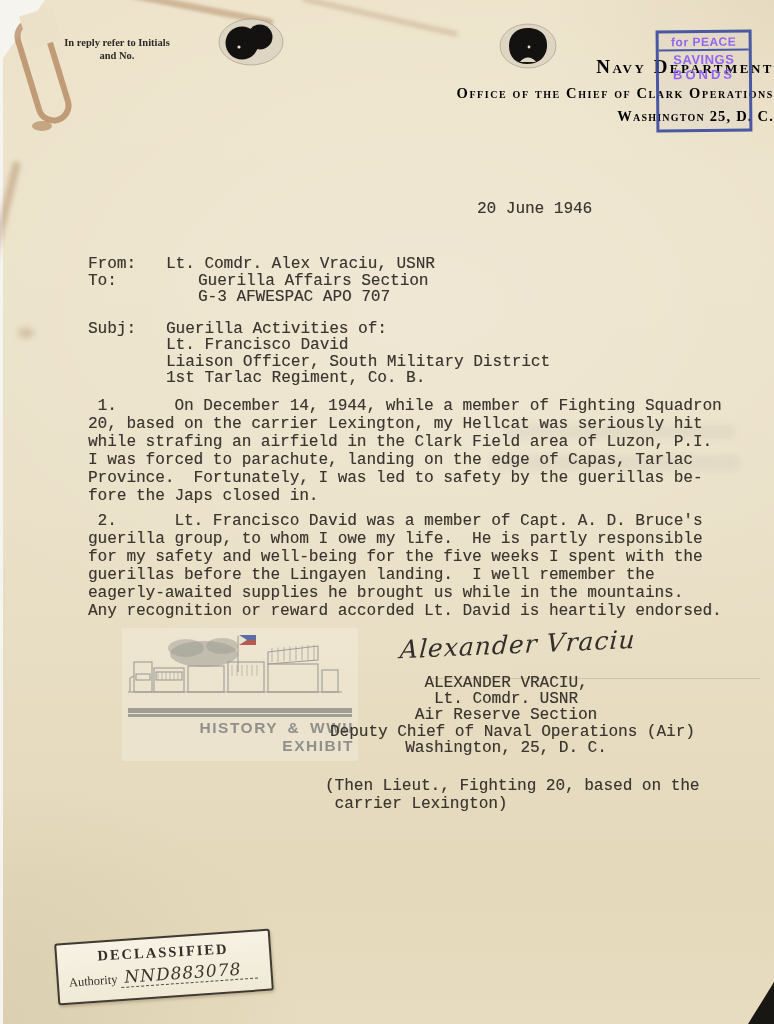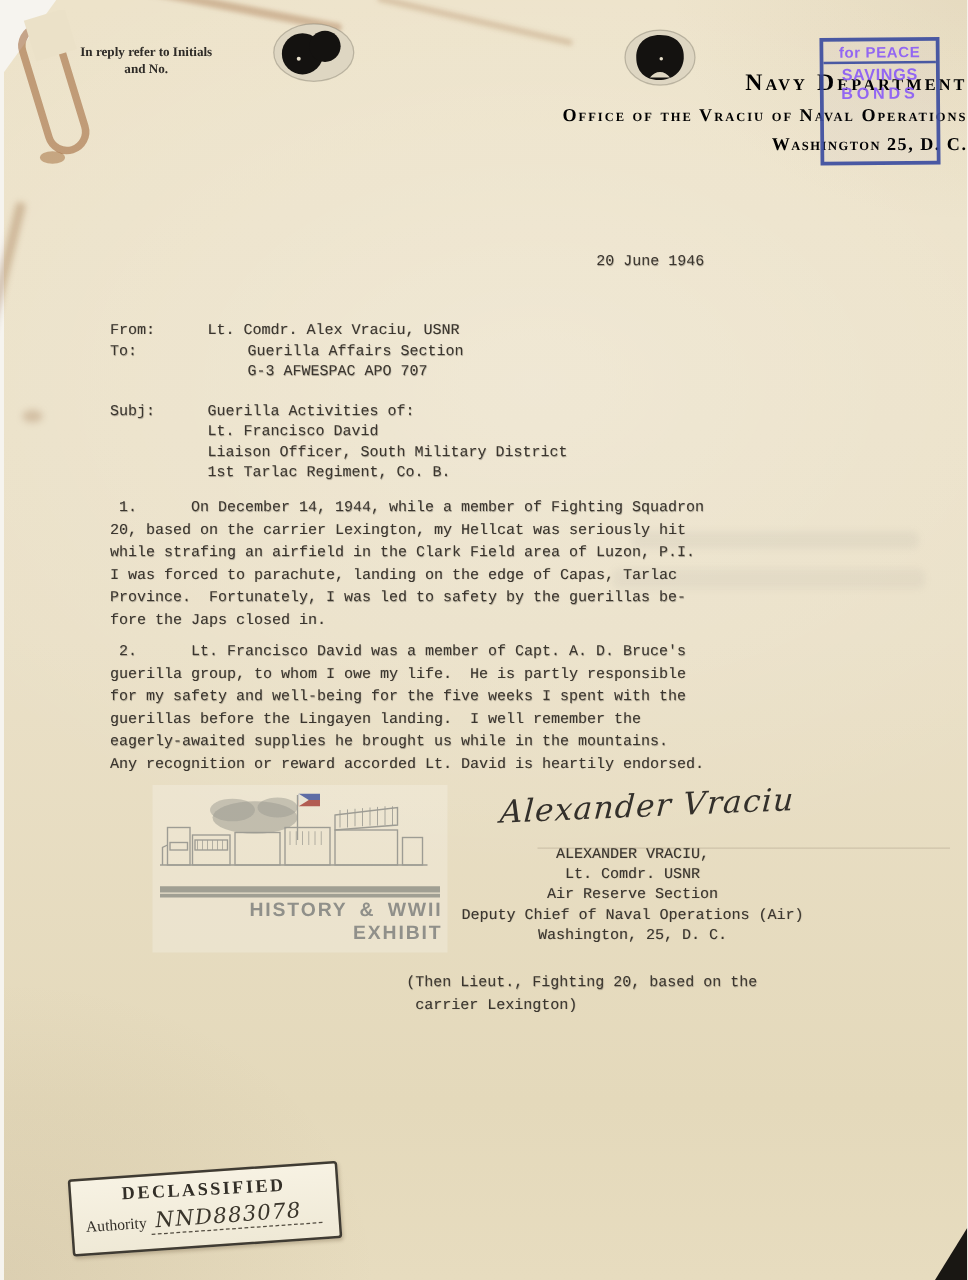--- a/index.html
+++ b/index.html
@@ -13,21 +13,21 @@
     background:
       radial-gradient(900px 600px at 55% 30%, rgba(255,255,255,.22), rgba(255,255,255,0) 65%),
       radial-gradient(500px 400px at 0% 100%, rgba(120,95,55,.10), rgba(120,95,55,0) 60%),
       radial-gradient(400px 300px at 100% 0%, rgba(140,110,60,.07), rgba(140,110,60,0) 60%),
       linear-gradient(180deg,#ede3ca 0%,#eae0c7 50%,#e4d9bb 86%,#e7dcbf 100%);
     clip-path:polygon(42px 0,100% 0,100% 100%,0 100%,0 58px);
   }
   .stain{position:absolute;pointer-events:none;}
   .typew{
     font-family:"Liberation Mono","DejaVu Sans Mono",monospace;
-    color:#3a352e;font-size:12px;line-height:18px;white-space:pre;
+    color:#3a352e;font-size:16px;line-height:18px;white-space:pre;
     text-shadow:.4px .4px .6px rgba(58,53,46,.4);
     position:absolute;
   }
   .fields{line-height:16.4px;}
   
   .lh{position:absolute;left:0;right:0;text-align:right;color:#000000;
       font-family:"Liberation Serif","DejaVu Serif",serif;font-weight:bold;
       font-variant:small-caps;}
   .lh1{top:56px;font-size:19px;letter-spacing:2.5px;}
   .lh2{top:85px;font-size:14.5px;letter-spacing:1.6px;}
@@ -121,21 +121,21 @@
     <ellipse cx="30" cy="24" rx="28" ry="22" fill="none" stroke="rgba(120,115,100,.4)" stroke-width="1"></ellipse>
     <path d="M30 6 C44 6 50 15 49 25 C48 36 40 42 29 42 C18 42 11 35 11 24 C11 13 18 6 30 6 Z M22 40 C26 34 34 34 38 40 Z" fill="#141210" fill-rule="evenodd"></path>
     <circle cx="31" cy="25" r="1.4" fill="#e8e0cc"></circle>
   </svg>
 </div>
 
 <div class="reply-note">In reply refer to Initials
 and No.</div>
 
 <div class="lh lh1">Navy Department</div>
-<div class="lh lh2">Office of the Vraciu of Naval Operations</div>
+<div class="lh lh2">Office of the Chief of Clark Operations</div>
 <div class="lh lh3">Washington 25, D. C.</div>
 
 <div class="bonds">
   <div class="b-top">for PEACE</div>
   <div class="b-sav">SAVINGS</div>
   <div class="b-bon">BONDS</div>
 </div>
 
 <div class="typew" style="left:477px;top:200px;">20 June 1946</div>
 

